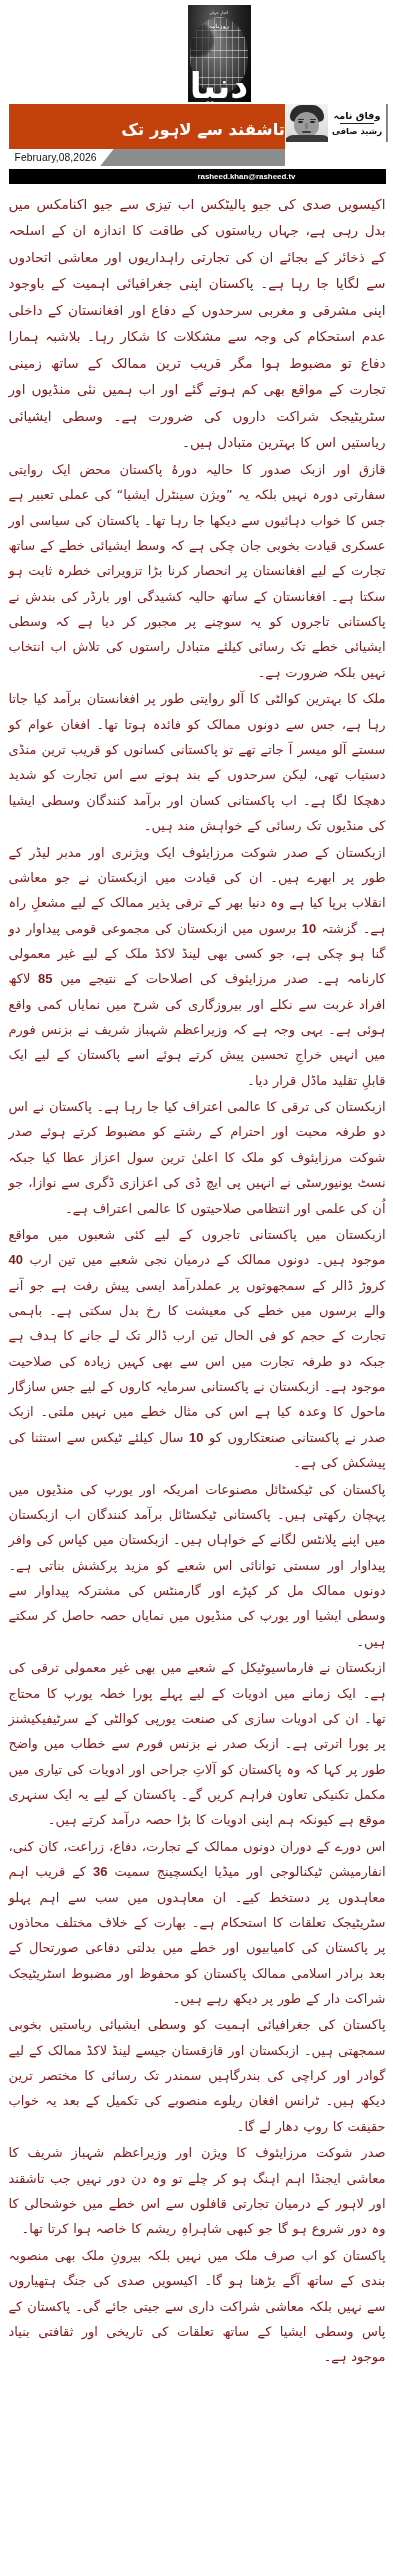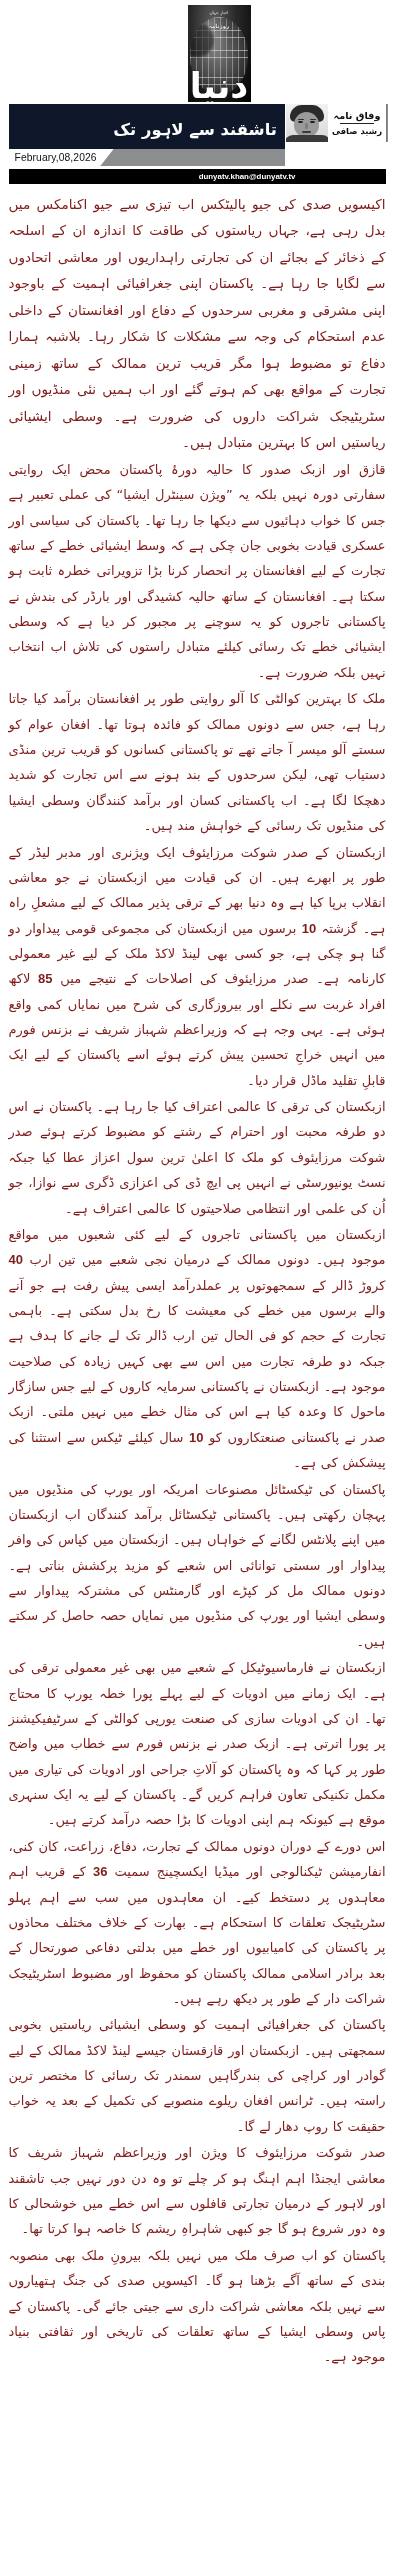--- a/index.html
+++ b/index.html
@@ -117,25 +117,25 @@
     position: relative;
     width: 394px;
     height: 45px;
   }
   .title-grey {
     position: absolute;
     right: 109px;
     left: 8.5px;
     top: 0;
     height: 52px;
-    background: #0f172a;
+    background: #c2410c;
     display: flex;
     align-items: center;
     justify-content: flex-start;
-    padding-right: 8px;
+    padding-right: 0;
     padding-left: 25.4px;
     box-sizing: border-box;
   }
   .headline {
     color: #ffffff;
     font-size: 16.4px;
     font-weight: 700;
     line-height: 1.25;
     white-space: nowrap;
     direction: rtl;
@@ -348,32 +348,32 @@
       </div>
     </div>
   </div>
 
   <div class="date-row">
     <div class="date-grey"></div>
     <div class="date-chip">February,08,2026</div>
   </div>
 
   <div class="email-bar">
-    <div class="email-text">dunyatv.khan@dunyatv.tv</div>
+    <div class="email-text">rasheed.khan@rasheed.tv</div>
   </div>
 
   <div class="article" id="article-body">
       <p class="first-para">اکیسویں صدی کی جیو پالیٹکس اب تیزی سے جیو اکنامکس میں بدل رہی ہے، جہاں ریاستوں کی طاقت کا اندازہ ان کے اسلحہ کے ذخائر کے بجائے ان کی تجارتی راہداریوں اور معاشی اتحادوں سے لگایا جا رہا ہے۔ پاکستان اپنی جغرافیائی اہمیت کے باوجود اپنی مشرقی و مغربی سرحدوں کے دفاع اور افغانستان کے داخلی عدم استحکام کی وجہ سے مشکلات کا شکار رہا۔ بلاشبہ ہمارا دفاع تو مضبوط ہوا مگر قریب ترین ممالک کے ساتھ زمینی تجارت کے مواقع بھی کم ہوتے گئے اور اب ہمیں نئی منڈیوں اور سٹریٹیجک شراکت داروں کی ضرورت ہے۔ وسطی ایشیائی ریاستیں اس کا بہترین متبادل ہیں۔</p>
       <p>قازق اور ازبک صدور کا حالیہ دورۂ پاکستان محض ایک روایتی سفارتی دورہ نہیں بلکہ یہ ”ویژن سینٹرل ایشیا“ کی عملی تعبیر ہے جس کا خواب دہائیوں سے دیکھا جا رہا تھا۔ پاکستان کی سیاسی اور عسکری قیادت بخوبی جان چکی ہے کہ وسط ایشیائی خطے کے ساتھ تجارت کے لیے افغانستان پر انحصار کرنا بڑا تزویراتی خطرہ ثابت ہو سکتا ہے۔ افغانستان کے ساتھ حالیہ کشیدگی اور بارڈر کی بندش نے پاکستانی تاجروں کو یہ سوچنے پر مجبور کر دیا ہے کہ وسطی ایشیائی خطے تک رسائی کیلئے متبادل راستوں کی تلاش اب انتخاب نہیں بلکہ ضرورت ہے۔</p>
       <p>ملک کا بہترین کوالٹی کا آلو روایتی طور پر افغانستان برآمد کیا جاتا رہا ہے، جس سے دونوں ممالک کو فائدہ ہوتا تھا۔ افغان عوام کو سستے آلو میسر آ جاتے تھے تو پاکستانی کسانوں کو قریب ترین منڈی دستیاب تھی، لیکن سرحدوں کے بند ہونے سے اس تجارت کو شدید دھچکا لگا ہے۔ اب پاکستانی کسان اور برآمد کنندگان وسطی ایشیا کی منڈیوں تک رسائی کے خواہش مند ہیں۔</p>
       <p>ازبکستان کے صدر شوکت مرزایئوف ایک ویژنری اور مدبر لیڈر کے طور پر ابھرے ہیں۔ ان کی قیادت میں ازبکستان نے جو معاشی انقلاب برپا کیا ہے وہ دنیا بھر کے ترقی پذیر ممالک کے لیے مشعلِ راہ ہے۔ گزشتہ <span class="num">10</span> برسوں میں ازبکستان کی مجموعی قومی پیداوار دو گنا ہو چکی ہے، جو کسی بھی لینڈ لاکڈ ملک کے لیے غیر معمولی کارنامہ ہے۔ صدر مرزایئوف کی اصلاحات کے نتیجے میں <span class="num">85</span> لاکھ افراد غربت سے نکلے اور بیروزگاری کی شرح میں نمایاں کمی واقع ہوئی ہے۔ یہی وجہ ہے کہ وزیراعظم شہباز شریف نے بزنس فورم میں انہیں خراجِ تحسین پیش کرتے ہوئے اسے پاکستان کے لیے ایک قابلِ تقلید ماڈل قرار دیا۔</p>
       <p>ازبکستان کی ترقی کا عالمی اعتراف کیا جا رہا ہے۔ پاکستان نے اس دو طرفہ محبت اور احترام کے رشتے کو مضبوط کرتے ہوئے صدر شوکت مرزایئوف کو ملک کا اعلیٰ ترین سول اعزاز عطا کیا جبکہ نسٹ یونیورسٹی نے انہیں پی ایچ ڈی کی اعزازی ڈگری سے نوازا، جو اُن کی علمی اور انتظامی صلاحیتوں کا عالمی اعتراف ہے۔</p>
       <p>ازبکستان میں پاکستانی تاجروں کے لیے کئی شعبوں میں مواقع موجود ہیں۔ دونوں ممالک کے درمیان نجی شعبے میں تین ارب <span class="num">40</span> کروڑ ڈالر کے سمجھوتوں پر عملدرآمد ایسی پیش رفت ہے جو آنے والے برسوں میں خطے کی معیشت کا رخ بدل سکتی ہے۔ باہمی تجارت کے حجم کو فی الحال تین ارب ڈالر تک لے جانے کا ہدف ہے جبکہ دو طرفہ تجارت میں اس سے بھی کہیں زیادہ کی صلاحیت موجود ہے۔ ازبکستان نے پاکستانی سرمایہ کاروں کے لیے جس سازگار ماحول کا وعدہ کیا ہے اس کی مثال خطے میں نہیں ملتی۔ ازبک صدر نے پاکستانی صنعتکاروں کو <span class="num">10</span> سال کیلئے ٹیکس سے استثنا کی پیشکش کی ہے۔</p>
       <p>پاکستان کی ٹیکسٹائل مصنوعات امریکہ اور یورپ کی منڈیوں میں پہچان رکھتی ہیں۔ پاکستانی ٹیکسٹائل برآمد کنندگان اب ازبکستان میں اپنے پلانٹس لگانے کے خواہاں ہیں۔ ازبکستان میں کپاس کی وافر پیداوار اور سستی توانائی اس شعبے کو مزید پرکشش بناتی ہے۔ دونوں ممالک مل کر کپڑے اور گارمنٹس کی مشترکہ پیداوار سے وسطی ایشیا اور یورپ کی منڈیوں میں نمایاں حصہ حاصل کر سکتے ہیں۔</p>
       <p>ازبکستان نے فارماسیوٹیکل کے شعبے میں بھی غیر معمولی ترقی کی ہے۔ ایک زمانے میں ادویات کے لیے پہلے پورا خطہ یورپ کا محتاج تھا۔ ان کی ادویات سازی کی صنعت یورپی کوالٹی کے سرٹیفیکیشنز پر پورا اترتی ہے۔ ازبک صدر نے بزنس فورم سے خطاب میں واضح طور پر کہا کہ وہ پاکستان کو آلاتِ جراحی اور ادویات کی تیاری میں مکمل تکنیکی تعاون فراہم کریں گے۔ پاکستان کے لیے یہ ایک سنہری موقع ہے کیونکہ ہم اپنی ادویات کا بڑا حصہ درآمد کرتے ہیں۔</p>
       <p>اس دورے کے دوران دونوں ممالک کے تجارت، دفاع، زراعت، کان کنی، انفارمیشن ٹیکنالوجی اور میڈیا ایکسچینج سمیت <span class="num">36</span> کے قریب اہم معاہدوں پر دستخط کیے۔ ان معاہدوں میں سب سے اہم پہلو سٹریٹیجک تعلقات کا استحکام ہے۔ بھارت کے خلاف مختلف محاذوں پر پاکستان کی کامیابیوں اور خطے میں بدلتی دفاعی صورتحال کے بعد برادر اسلامی ممالک پاکستان کو محفوظ اور مضبوط اسٹریٹیجک شراکت دار کے طور پر دیکھ رہے ہیں۔</p>
-      <p>پاکستان کی جغرافیائی اہمیت کو وسطی ایشیائی ریاستیں بخوبی سمجھتی ہیں۔ ازبکستان اور قازقستان جیسے لینڈ لاکڈ ممالک کے لیے گوادر اور کراچی کی بندرگاہیں سمندر تک رسائی کا مختصر ترین راستہ ہیں۔ ٹرانس افغان ریلوے منصوبے کی تکمیل کے بعد یہ خواب حقیقت کا روپ دھار لے گا۔</p>
+      <p>پاکستان کی جغرافیائی اہمیت کو وسطی ایشیائی ریاستیں بخوبی سمجھتی ہیں۔ ازبکستان اور قازقستان جیسے لینڈ لاکڈ ممالک کے لیے گوادر اور کراچی کی بندرگاہیں سمندر تک رسائی کا مختصر ترین دیکھ ہیں۔ ٹرانس افغان ریلوے منصوبے کی تکمیل کے بعد یہ خواب حقیقت کا روپ دھار لے گا۔</p>
       <p>صدر شوکت مرزایئوف کا ویژن اور وزیراعظم شہباز شریف کا معاشی ایجنڈا اہم اہنگ ہو کر چلے تو وہ دن دور نہیں جب تاشقند اور لاہور کے درمیان تجارتی قافلوں سے اس خطے میں خوشحالی کا وہ دور شروع ہو گا جو کبھی شاہراہِ ریشم کا خاصہ ہوا کرتا تھا۔</p>
       <p>پاکستان کو اب صرف ملک میں نہیں بلکہ بیرونِ ملک بھی منصوبہ بندی کے ساتھ آگے بڑھنا ہو گا۔ اکیسویں صدی کی جنگ ہتھیاروں سے نہیں بلکہ معاشی شراکت داری سے جیتی جائے گی۔ پاکستان کے پاس وسطی ایشیا کے ساتھ تعلقات کی تاریخی اور ثقافتی بنیاد موجود ہے۔</p>
     </div>
 
 </div>
 
 
 </body></html>

